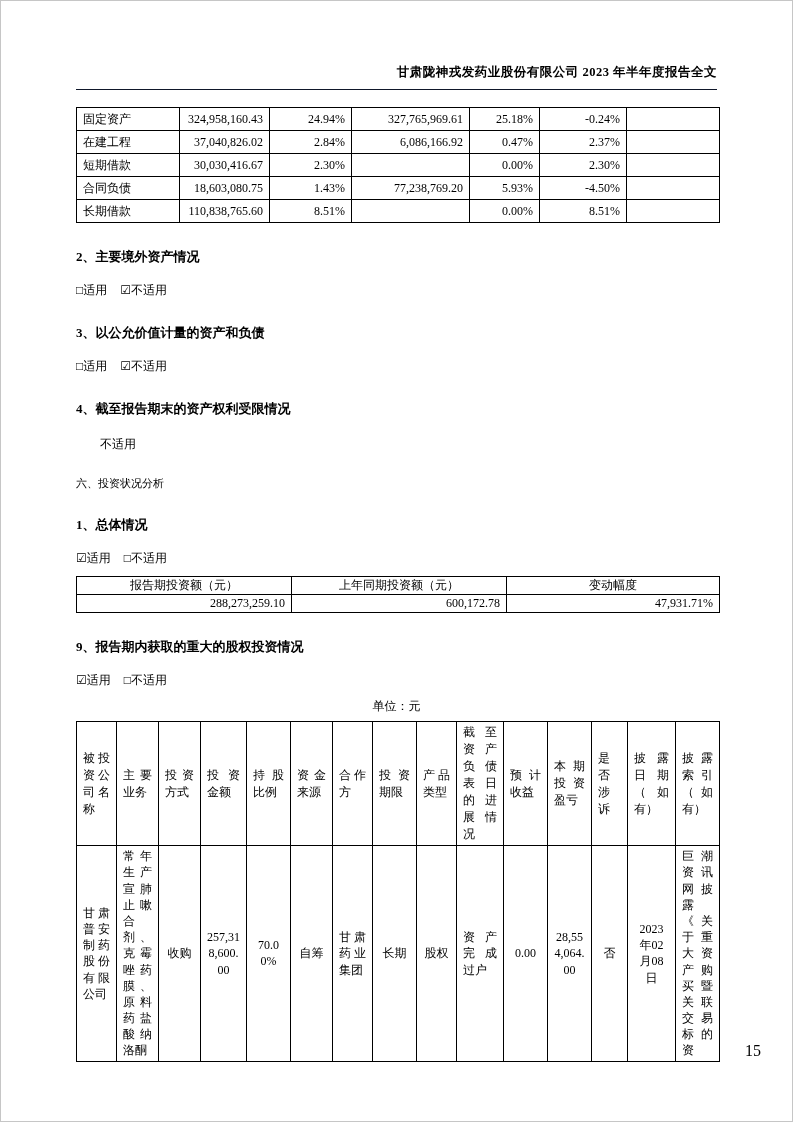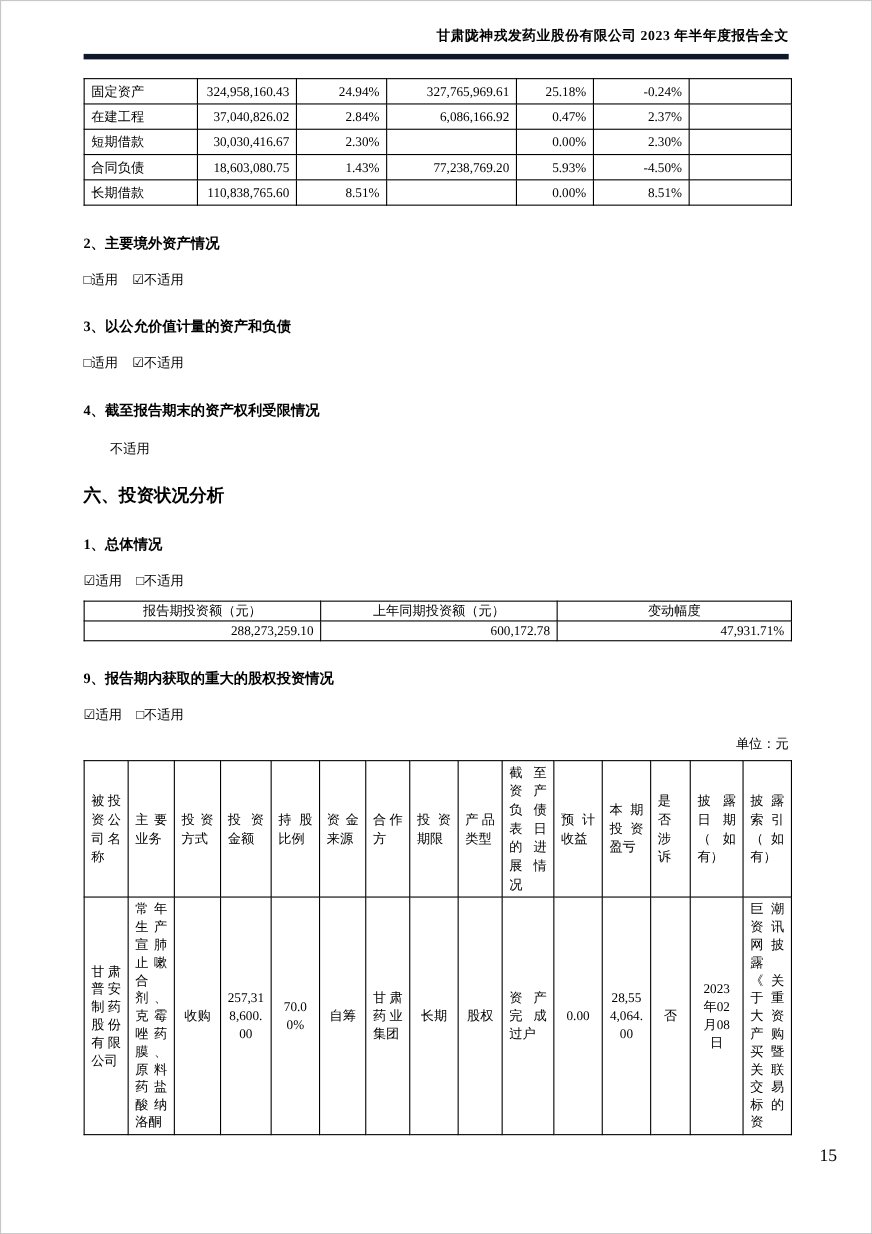--- a/index.html
+++ b/index.html
@@ -3,41 +3,41 @@
 <meta charset="utf-8">
 <style>
   * { margin:0; padding:0; box-sizing:border-box; }
   html,body { background:#e9e9e9; }
   body { width:793px; height:1122px; font-family:"Liberation Serif","DejaVu Serif",serif; color:#000; }
   .page {
     position:relative; width:793px; height:1122px; background:#fff;
     border:1px solid #c6c6c6; padding:0 75px; overflow:hidden;
   }
   .doc-header {
-    margin-top:23px; text-align:right; font-size:12.5px; font-weight:bold;
-    padding-bottom:8px; border-bottom:5px solid #0f172a; letter-spacing:.5px;
+    margin-top:63px; text-align:right; font-size:12.5px; font-weight:bold;
+    padding-bottom:8px; border-bottom:1px solid #0f172a; letter-spacing:.5px;
   }
   table { border-collapse:collapse; }
   
   .t1 { margin-top:17px; width:643px; table-layout:fixed; font-size:12px;padding-left:20px; }
   .t1 td { border:1px solid #000; height:23px; padding:0 6px; overflow:hidden; white-space:nowrap; }
   .t1 td.lbl { text-align:left; }
   .t1 td.num { text-align:right; }
   
   .h3 { font-size:13px; font-weight:bold; margin-top:25px; }
   .apply { font-size:12px; margin-top:16px; }
   .apply .box2 { margin-left:10px; }
   .plain { font-size:12px; margin-top:18px;margin-left:24px; }
-  .h2 { font-size:16px; font-weight:bold; margin-top:23px; }
+  .h2 { font-size:11px; font-weight:normal; margin-top:23px; }
   
   .t2 { margin-top:9px; width:643px; table-layout:fixed; font-size:12px; }
   .t2 th, .t2 td { border:1px solid #000; height:18px; font-weight:normal; }
   .t2 th { text-align:center; }
   .t2 td { text-align:right; padding-right:6px; }
-  .unit { font-size:12px; text-align:right; margin-top:9px; }
+  .unit { font-size:12px; text-align:center; margin-top:9px; }
   
   .t3 { margin-top:6px; width:643px; table-layout:fixed; font-size:12px; }
   .t3 th, .t3 td {
     border:1px solid #000; font-weight:normal; vertical-align:middle;
     padding:2px 6px; word-break:break-all; overflow:hidden;
   }
   .t3 th { height:116px; line-height:1.42; text-align:justify;border-radius:18px; }
   .t3 td { height:210px; line-height:1.35; text-align:center; }
   .t3 td.j { text-align:justify; }
   .pageno { position:absolute; top:1041px; right:31px; font-size:16px; }

